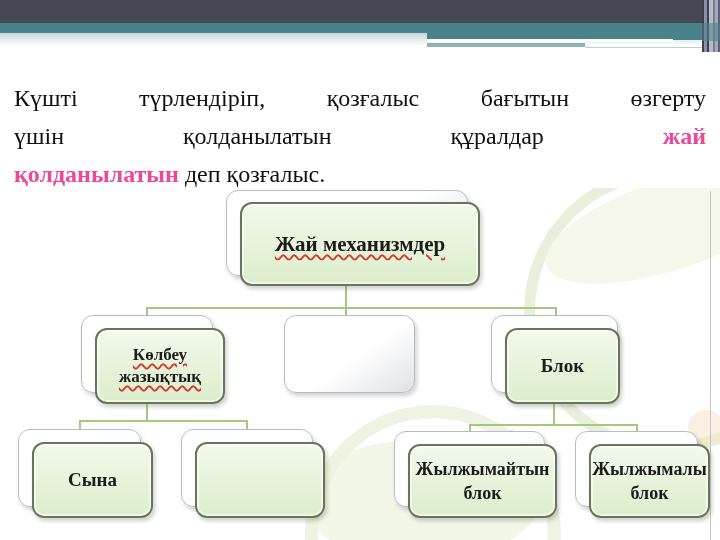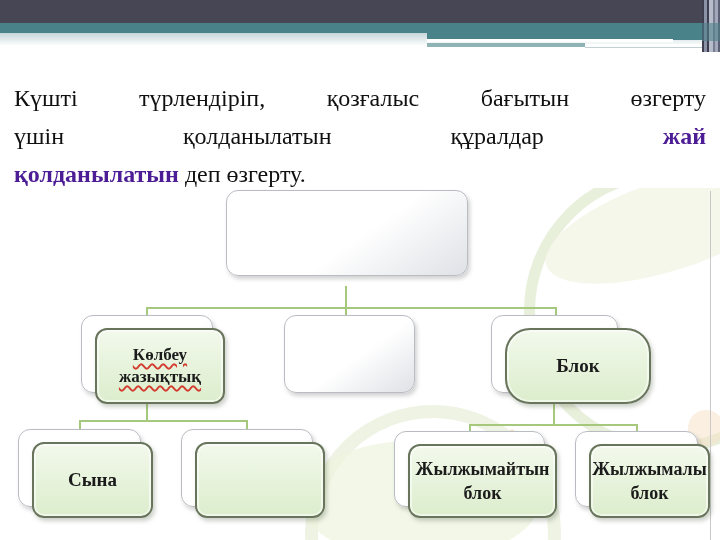--- a/index.html
+++ b/index.html
@@ -20,21 +20,21 @@
     border-bottom:1px solid #c2cfd1;}
   .stripe-block{left:702px;top:0;width:18px;height:52px;
     background:linear-gradient(90deg,#3e3e50 0 2px,#8b91a6 2px 5px,#3e3e50 5px 7px,
       #b6bcca 7px 11px,#787e92 11px 13px,#a3a9ba 13px 16px,#5c6074 16px 18px);}
   .stripe-teal-overlay{left:702px;top:23px;width:18px;height:18px;
     background:rgba(74,130,138,.55);}
   
   .paragraph{left:14px;top:79px;width:692px;color:#101010;}
   .pline{font-size:24px;line-height:38px;height:38px;white-space:nowrap;}
   .pline.justify{white-space:normal;text-align:justify;text-align-last:justify;}
-  .red{color:#4c1d95;font-weight:bold;}
+  .red{color:#ec4899;font-weight:bold;}
   
   .diagram{left:0;top:188px;width:720px;height:352px;overflow:hidden;}
   .edge-line{left:710px;top:3px;width:1px;height:349px;background:#c9c9c9;}
   .wm{position:absolute;border-radius:50%;}
   .conn{position:absolute;background:#a5c87d;z-index:1;}
   .card{position:absolute;border-radius:12px;}
   .card-white{background:linear-gradient(145deg,#ffffff 55%,#dfe1e6);
     border:1px solid #b9bcc2;box-shadow:2px 3px 4px rgba(0,0,0,.18);z-index:2;}
   .card-green{background:linear-gradient(180deg,#f2f9ec,#dcedcc);
     border:2px solid #68755c;box-shadow:2px 3px 4px rgba(110,120,100,.35),
@@ -58,21 +58,21 @@
   <div class="abs teal-right"></div>
   <div class="abs white-accent-1"></div>
   <div class="abs grey-accent"></div>
   <div class="abs white-accent-2"></div>
   <div class="abs stripe-block"></div>
   <div class="abs stripe-teal-overlay"></div>
 
   <div class="abs paragraph">
     <div class="pline justify"><span>Күшті түрлендіріп, қозғалыс бағытын өзгерту</span></div>
     <div class="pline justify"><span>үшін қолданылатын құралдар </span><span class="red">жай</span></div>
-    <div class="pline"><span class="red">қолданылатын</span><span> деп өзгерту.</span></div>
+    <div class="pline"><span class="red">қолданылатын</span><span> деп қозғалыс.</span></div>
   </div>
 
   <div class="abs diagram">
 
     <div class="wm" style="left:524px;top:-20px;width:264px;height:264px;border:11px solid rgba(213,226,189,.55);"></div>
     <div class="wm" style="left:305px;top:217px;width:230px;height:230px;border:13px solid rgba(222,232,202,.5);"></div>
     <div class="wm" style="left:300px;top:252px;width:240px;height:120px;background:rgba(238,243,222,.7);"></div>
     <div class="wm" style="left:540px;top:-8px;width:260px;height:90px;background:rgba(243,246,232,.85);transform:rotate(-18deg);"></div>
     <div class="wm" style="left:498px;top:246px;width:28px;height:28px;background:rgba(243,208,160,.6);transform:rotate(45deg);border-radius:4px;"></div>
     <div class="wm" style="left:688px;top:222px;width:36px;height:36px;background:rgba(246,224,196,.5);"></div>
@@ -88,30 +88,33 @@
     <div class="conn" style="left:79px;top:232px;width:169px;height:2px;"></div>
     <div class="conn" style="left:79px;top:232px;width:2px;height:11px;"></div>
     <div class="conn" style="left:246px;top:232px;width:2px;height:11px;"></div>
 
     <div class="conn" style="left:553px;top:216px;width:2px;height:22px;"></div>
     <div class="conn" style="left:469px;top:236px;width:169px;height:2px;"></div>
     <div class="conn" style="left:469px;top:236px;width:2px;height:9px;"></div>
     <div class="conn" style="left:636px;top:236px;width:2px;height:9px;"></div>
 
     <div class="card card-white" style="left:226px;top:2px;width:240px;height:84px;"></div>
+    <div class="card card-green fs21" style="left:240px;top:14px;width:240px;height:84px;">
+      <span class="misspelled">Жай механизмдер</span>
+    </div>
 
     <div class="card card-white" style="left:81px;top:127px;width:130px;height:76px;"></div>
     <div class="card card-green fs17" style="left:95px;top:140px;width:130px;height:76px;padding:0 14px;">
       <span class="misspelled">Көлбеу жазықтық</span>
     </div>
 
     <div class="card card-white" style="left:284px;top:127px;width:129px;height:76px;"></div>
 
     <div class="card card-white" style="left:491px;top:127px;width:125px;height:76px;"></div>
-    <div class="card card-green fs19" style="left:505px;top:140px;width:146px;height:76px;border-radius:25px;">
+    <div class="card card-green fs19" style="left:505px;top:140px;width:115px;height:76px;">
       <span>Блок</span>
     </div>
 
     <div class="card card-white" style="left:18px;top:241px;width:121px;height:76px;"></div>
     <div class="card card-green fs19" style="left:32px;top:254px;width:121px;height:76px;text-align:center;">
       <span>Сына</span>
     </div>
 
     <div class="card card-white" style="left:181px;top:241px;width:130px;height:76px;"></div>
     <div class="card card-green fs19" style="left:195px;top:254px;width:130px;height:76px;">

